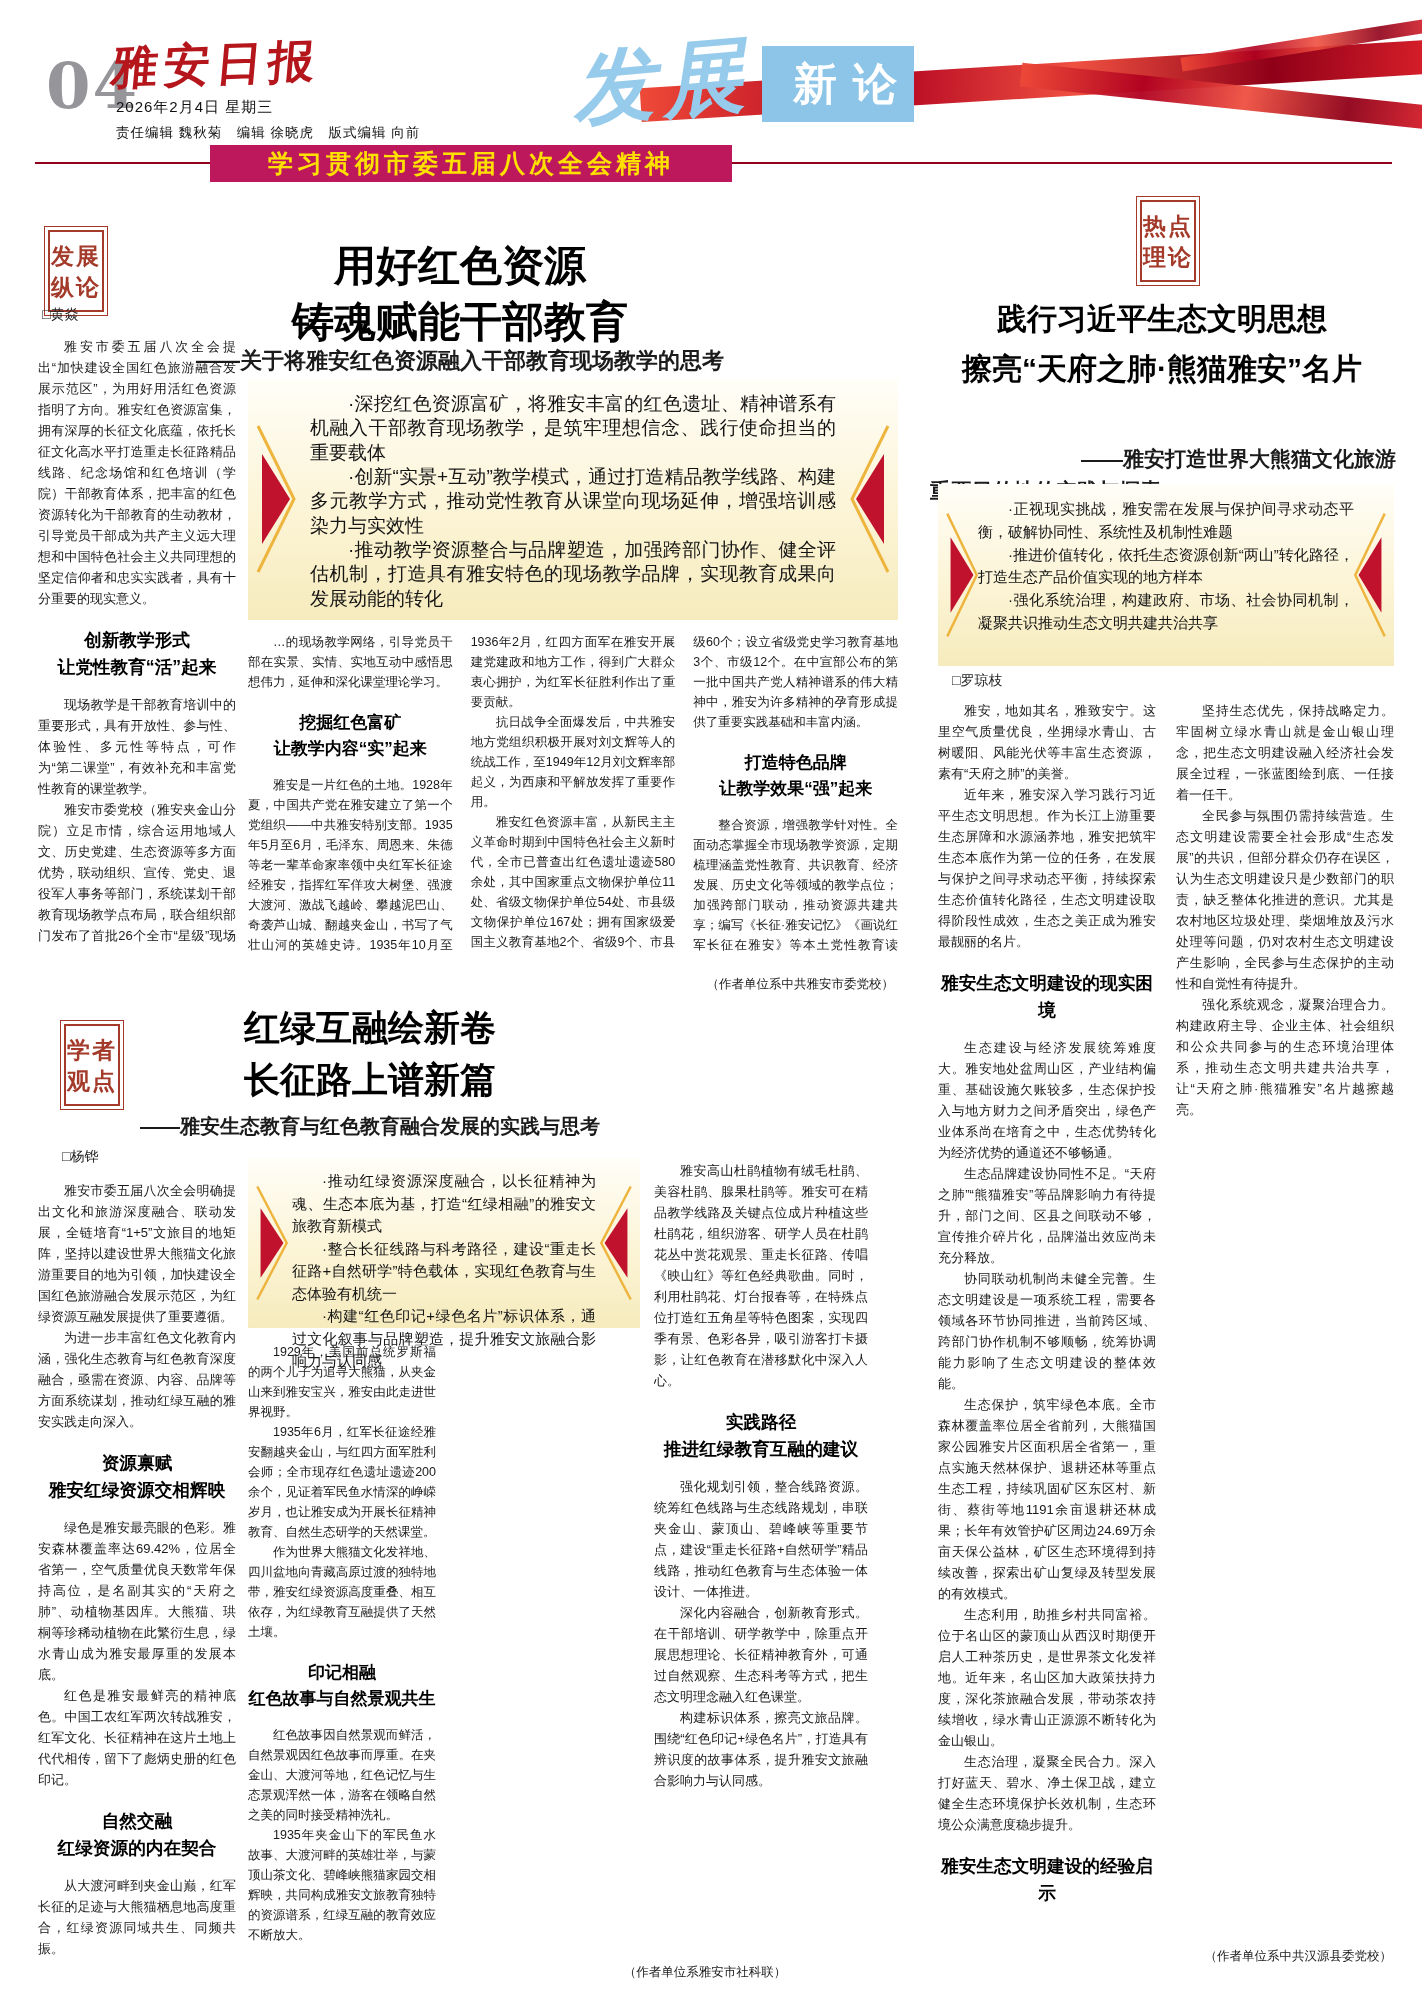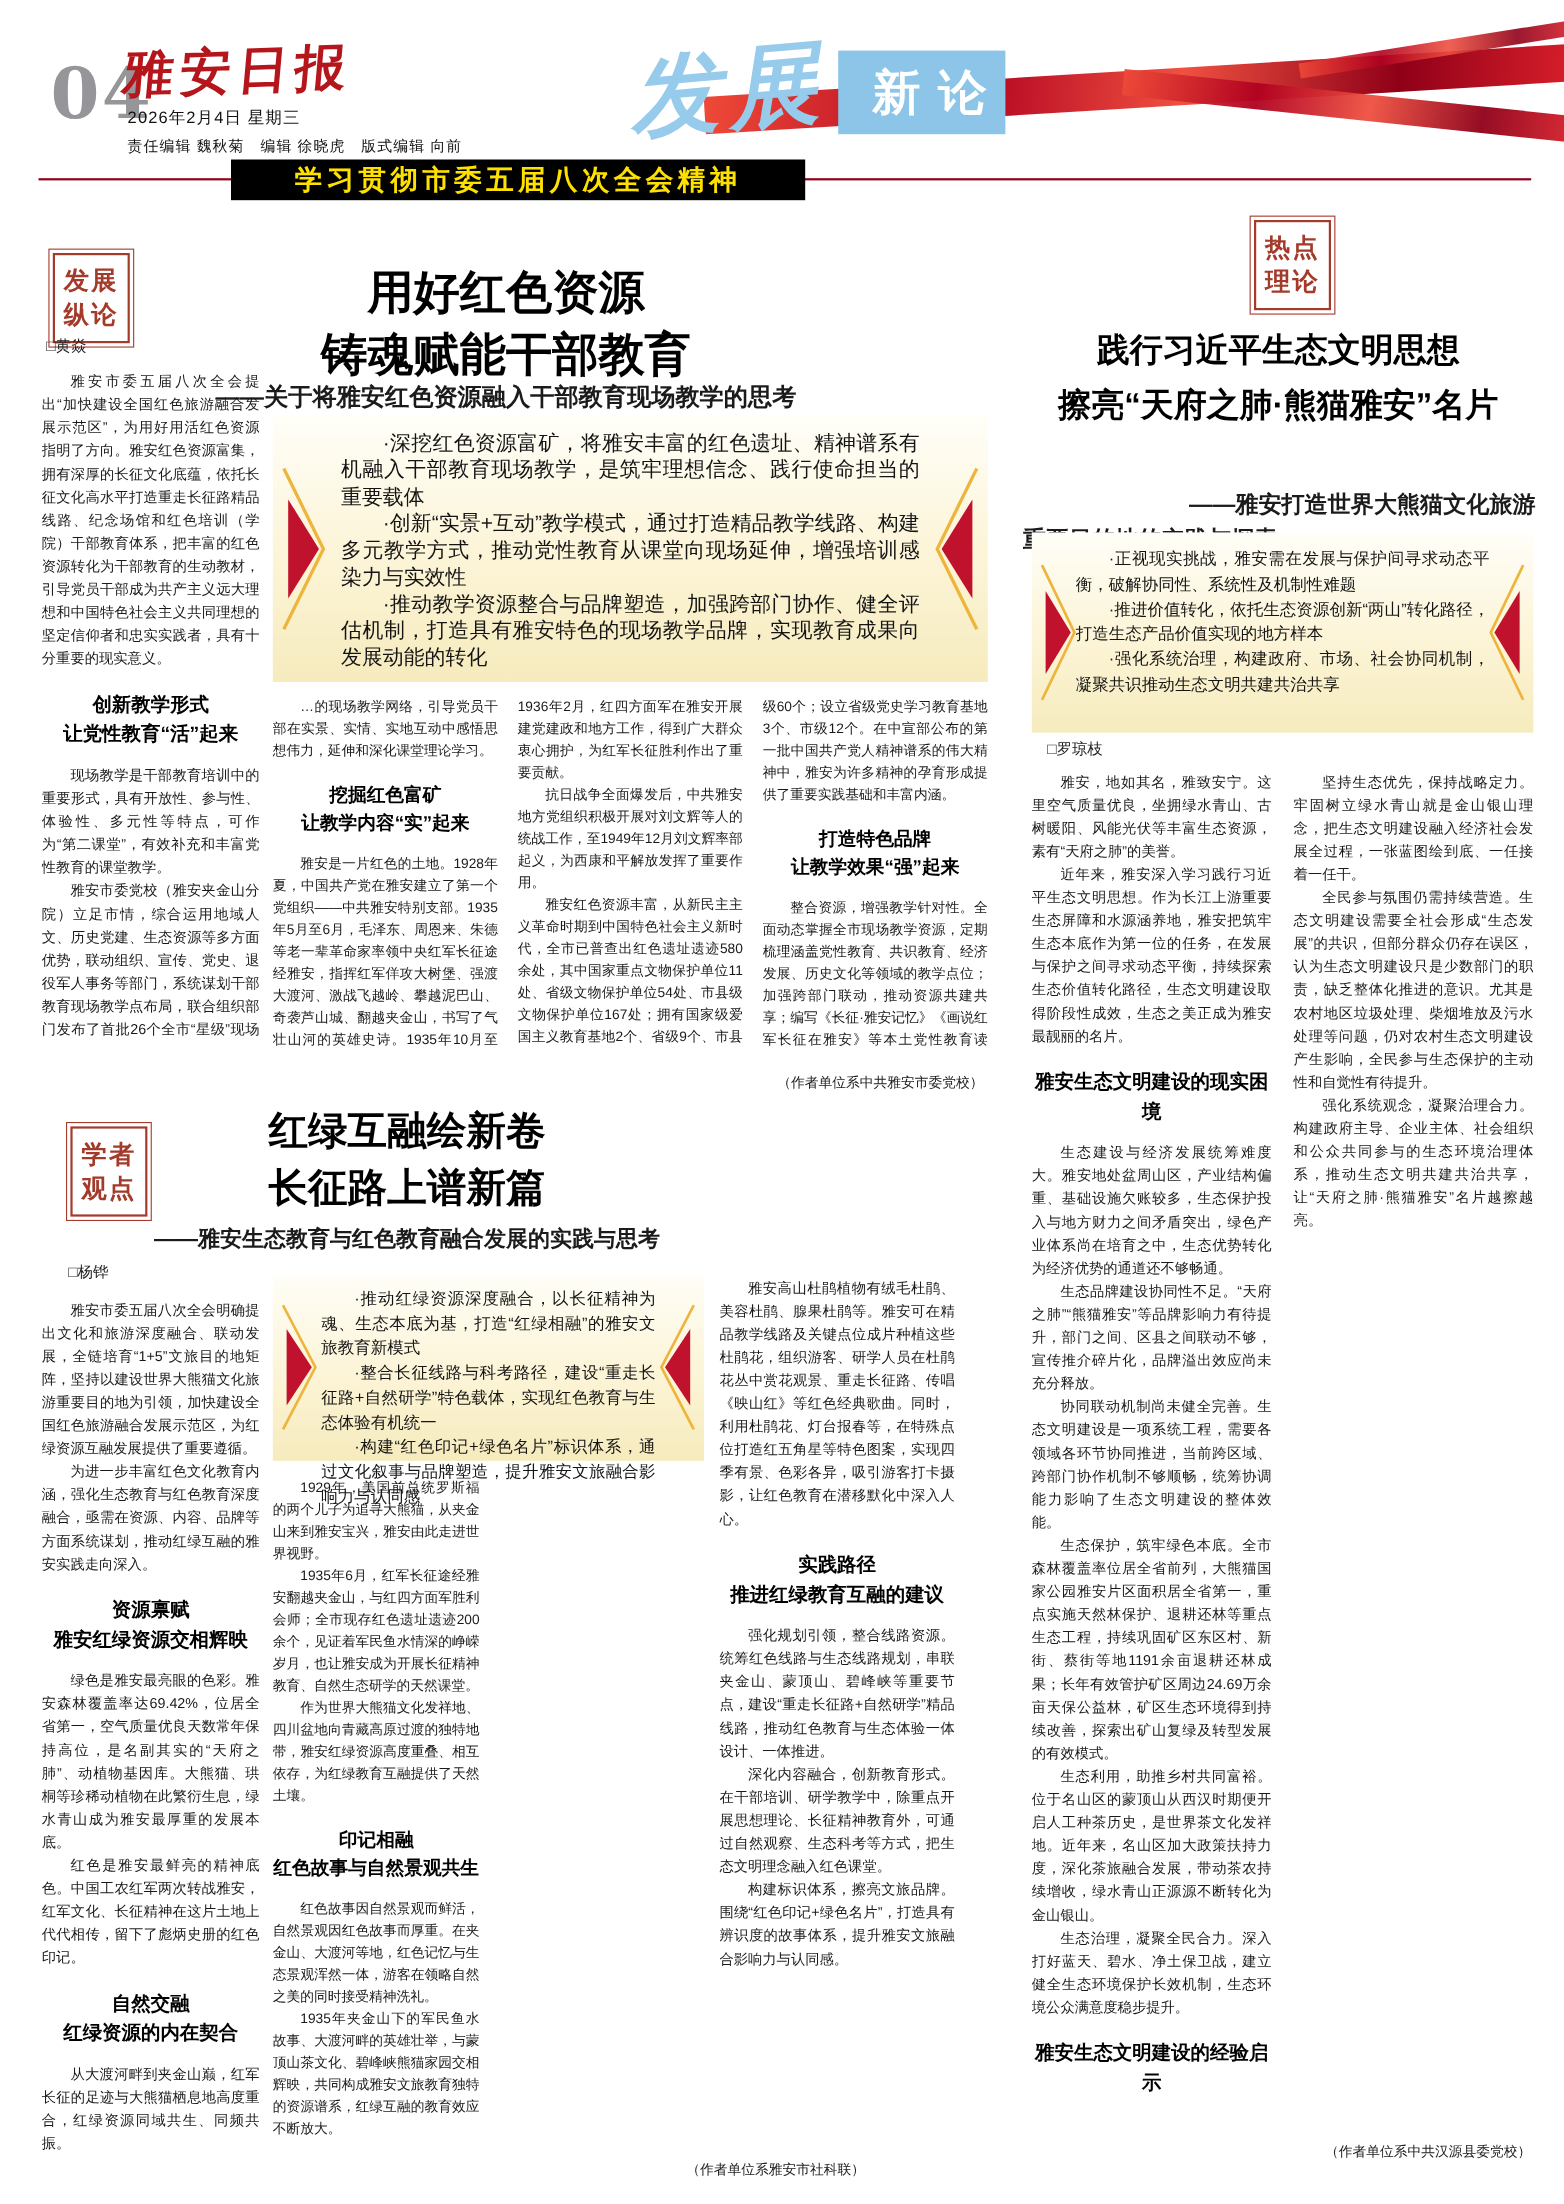--- a/index.html
+++ b/index.html
@@ -20,25 +20,25 @@
   .ribbon-b{left:1020px;top:84px;width:410px;height:24px;transform:rotate(6deg);opacity:.95;}
   .ribbon-c{left:1180px;top:38px;width:250px;height:14px;transform:rotate(-9deg);opacity:.9;}
 
   .brand-script{left:572px;top:28px;font-size:82px;font-weight:bold;font-style:italic;color:#97cbec;
                 font-family:"DejaVu Serif",serif;transform:rotate(-5deg);letter-spacing:8px;z-index:3;}
   .brand-box{left:762px;top:46px;width:152px;height:76px;background:#8cc5e8;color:#fff;z-index:3;
              display:flex;align-items:center;justify-content:center;font-size:44px;font-weight:bold;
              letter-spacing:16px;padding-left:30px;box-sizing:border-box;}
 
   .section-rule{left:35px;top:162px;width:1357px;height:2px;background:#90001c;}
-  .banner{left:210px;top:145px;width:522px;height:37px;background:#000000;color:#ffe100;z-index:2;
+  .banner{left:210px;top:145px;width:522px;height:37px;background:#be185d;color:#ffe100;z-index:2;
           display:flex;align-items:center;justify-content:center;font-size:25px;font-weight:bold;letter-spacing:4px;}
 
   
-  .stamp{width:78px;height:90px;border:1px solid #a33a2a;padding:3px;box-sizing:border-box;}
+  .stamp{width:64px;height:90px;border:1px solid #a33a2a;padding:3px;box-sizing:border-box;}
   .stamp-in{width:100%;height:100%;border:2px solid #a33a2a;display:flex;align-items:center;justify-content:center;
             color:#a33a2a;font-family:"DejaVu Serif",serif;font-weight:bold;font-size:23px;line-height:1.35;
             white-space:pre-line;text-align:center;letter-spacing:2px;box-sizing:border-box;}
 
   
   .headline{font-weight:900;color:#000;text-align:center;font-family:"Liberation Sans",sans-serif;}
   .a1-title{left:130px;top:238px;width:660px;font-size:42px;line-height:56px;}
   .a1-sub{left:110px;top:346px;width:700px;text-align:center;font-size:22px;font-weight:bold;}
   .a2-title{left:90px;top:1002px;width:560px;font-size:36px;line-height:52px;}
   .a2-sub{left:70px;top:1113px;width:600px;text-align:center;font-size:20px;font-weight:bold;}

